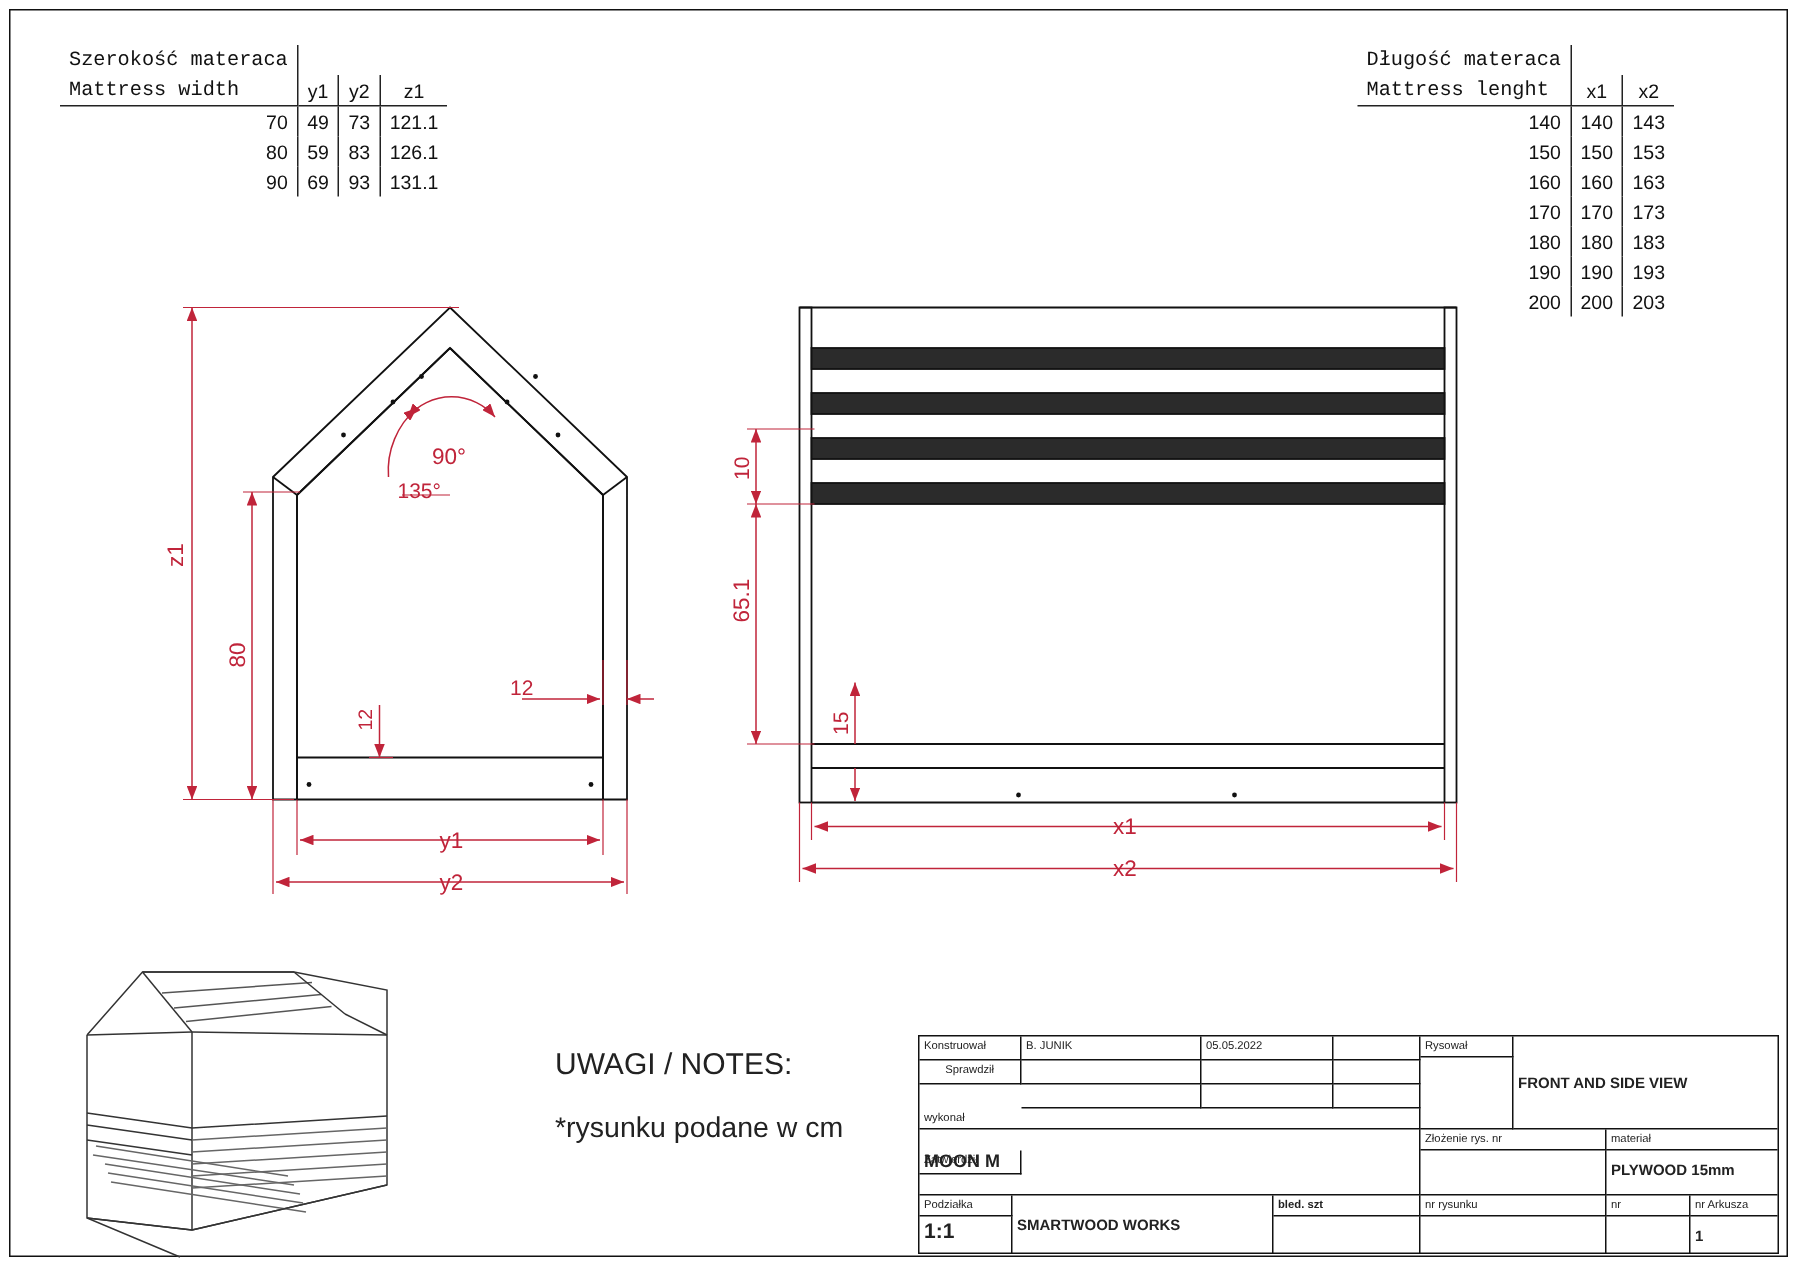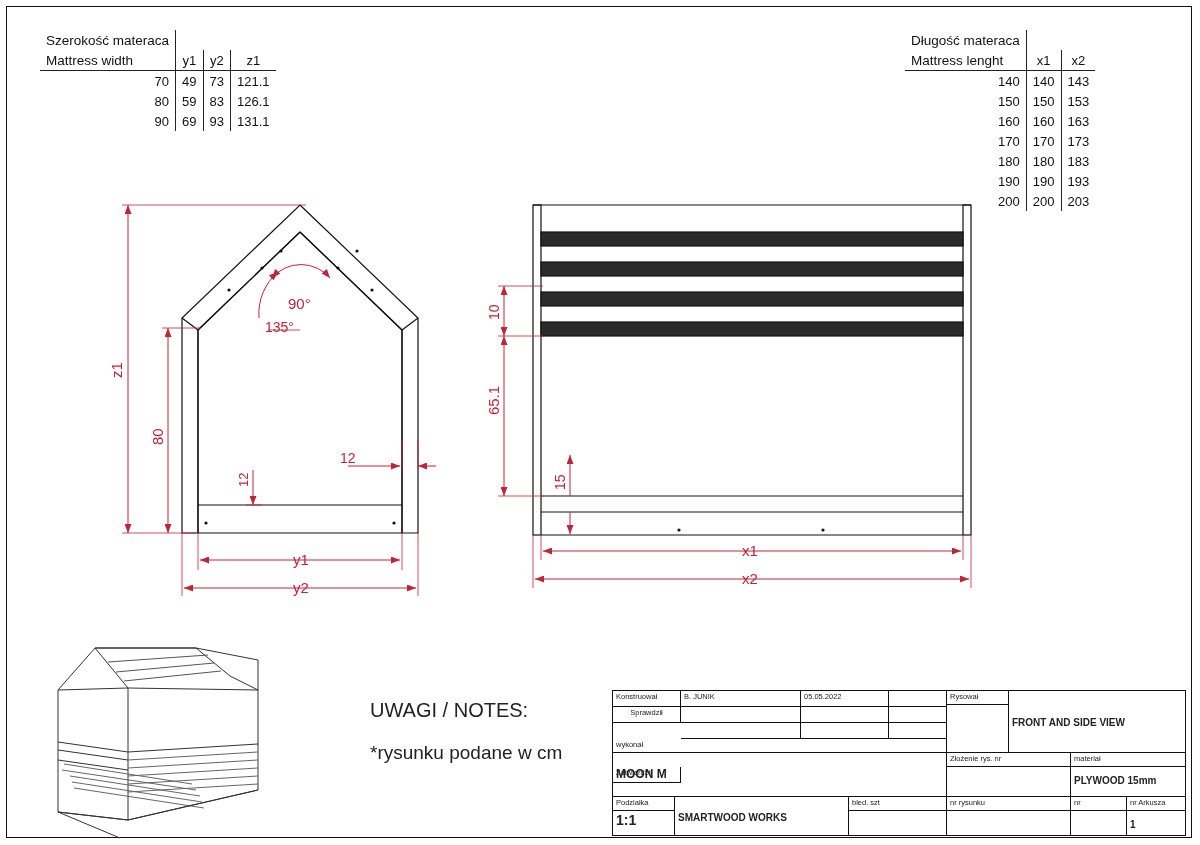--- a/index.html
+++ b/index.html
@@ -8,21 +8,21 @@
   .frame{position:absolute;left:6px;top:6px;width:1186px;height:832px;border:1px solid #111;box-sizing:border-box;}
 
   
   .tbl{position:absolute;font-size:13px;color:#111;}
   .tbl table{border-collapse:collapse;}
   .tbl td,.tbl th{padding:1px 6px;font-weight:normal;text-align:right;white-space:nowrap;}
   .tbl .hdr td{border-bottom:1px solid #222;text-align:center;}
   .tbl .hdr td.left{text-align:left;}
   .tbl .titleline td{border-bottom:none;text-align:left;}
   .vl{border-left:1px solid #222;}
-  .tnote{font-size:13.5px;}
+  .tnote{font-size:13.5px;font-family:Liberation Mono, monospace;}
 
   #tbl-left{left:40px;top:30px;}
   #tbl-left td{height:18px;}
   #tbl-right{left:905px;top:30px;}
   #tbl-right td{height:18px;margin-left:48px;}
 
   
   svg.draw{position:absolute;left:0;top:0;width:1200px;height:845px;pointer-events:none;}
 
   
@@ -316,21 +316,21 @@
     <div class="cell" style="left:68px;top:32px;width:120px;height:16px;"></div>
     <div class="cell" style="left:188px;top:32px;width:88px;height:16px;"></div>
     <div class="cell" style="left:276px;top:32px;width:58px;height:16px;"></div>
 
     <div class="cell" style="left:0;top:48px;width:334px;height:14px;">wykonał</div>
     <div class="cell ctr big" style="left:0;top:62px;width:334px;height:44px;padding-top:14px;">MOON M</div>
 
     <div class="cell" style="left:0;top:106px;width:62px;height:14px;">Podziałka</div>
     <div class="cell ctr scale nbb" style="left:0;top:120px;width:62px;height:25px;">1:1</div>
     <div class="cell ctr mid nbb" style="left:62px;top:106px;width:174px;height:39px;padding-top:15px;">SMARTWOOD WORKS</div>
-    <div class="cell" style="left:236px;top:106px;width:98px;height:14px;">bled. szt</div>
+    <div class="cell" style="left:236px;top:106px;width:98px;height:14px;font-weight:bold;">bled. szt</div>
     <div class="cell nbb" style="left:236px;top:120px;width:98px;height:25px;"></div>
 
     <div class="cell" style="left:334px;top:0;width:62px;height:14px;">Rysował</div>
     <div class="cell nb ctr mid" style="left:396px;top:0;width:176px;height:62px;padding-top:26px;border-right:none;">FRONT AND SIDE VIEW</div>
     <div class="cell" style="left:334px;top:14px;width:62px;height:48px;"></div>
 
     <div class="cell" style="left:334px;top:62px;width:124px;height:14px;">Złożenie rys. nr</div>
     <div class="cell" style="left:334px;top:76px;width:124px;height:30px;"></div>
     <div class="cell" style="left:458px;top:62px;width:114px;height:14px;border-right:none;">materiał</div>
     <div class="cell ctr mid" style="left:458px;top:76px;width:114px;height:30px;border-right:none;padding-top:8px;">PLYWOOD 15mm</div>

